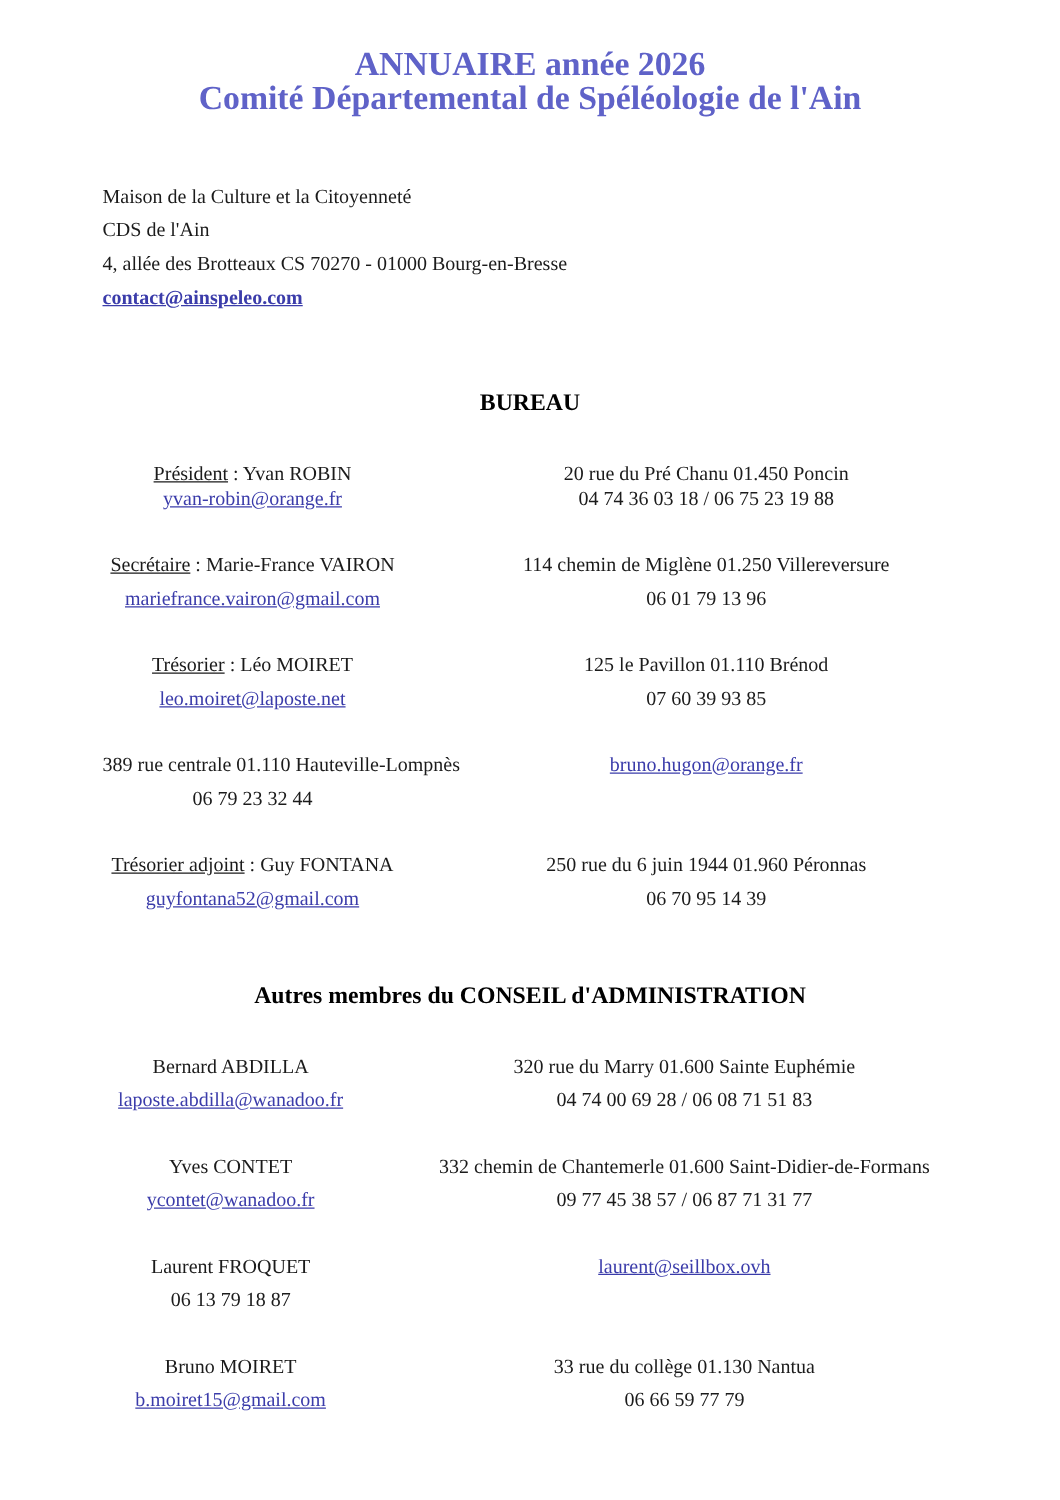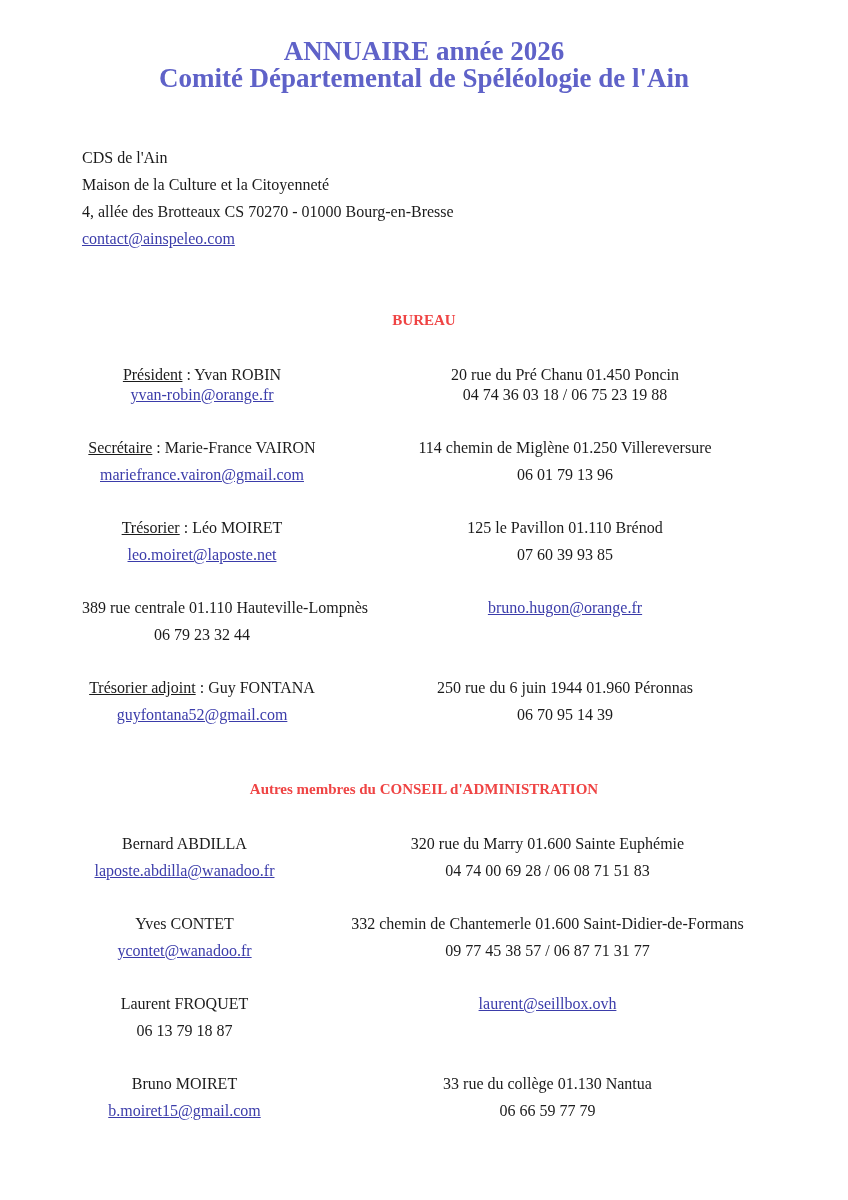--- a/index.html
+++ b/index.html
@@ -29,28 +29,28 @@
     line-height: 27px;
     color: var(--title);
   }
 
   .org-block {
     margin: 52px 0 0 82px;
     line-height: 27px;
   }
   .org-email {
     color: var(--org_email);
-    font-weight: normal;
+    font-weight: bold;
   }
 
   .section-heading {
     text-align: center;
     font-weight: bold;
-    font-size: 15px;
-    color: #ef4444;
+    font-size: 19px;
+    color: #000000;
   }
   .bureau-heading { margin-top: 60px; }
   .council-heading { margin-top: 56px; font-family: Liberation Serif, serif; }
 
   .entries {
     margin: 36px 40px 0 82px;
   }
   .council-entries {
   }
 
@@ -77,22 +77,22 @@
 <body>
 
 <div class="page">
 
   <div class="title-block">
     <div>ANNUAIRE année 2026</div>
     <div>Comité Départemental de Spéléologie de l'Ain</div>
   </div>
 
   <div class="org-block">
+    <div>Maison de la Culture et la Citoyenneté</div>
     <div>CDS de l'Ain</div>
-    <div>Maison de la Culture et la Citoyenneté</div>
     <div>4, allée des Brotteaux CS 70270 - 01000 Bourg-en-Bresse</div>
     <div><a class="email org-email">contact@ainspeleo.com</a></div>
   </div>
 
   <div class="section-heading bureau-heading">BUREAU</div>
 
   <div class="entries bureau-entries">
 
     <div class="entry tight">
       <div class="cell"><span class="role">Président</span><span> : </span><span>Yvan ROBIN</span></div>

